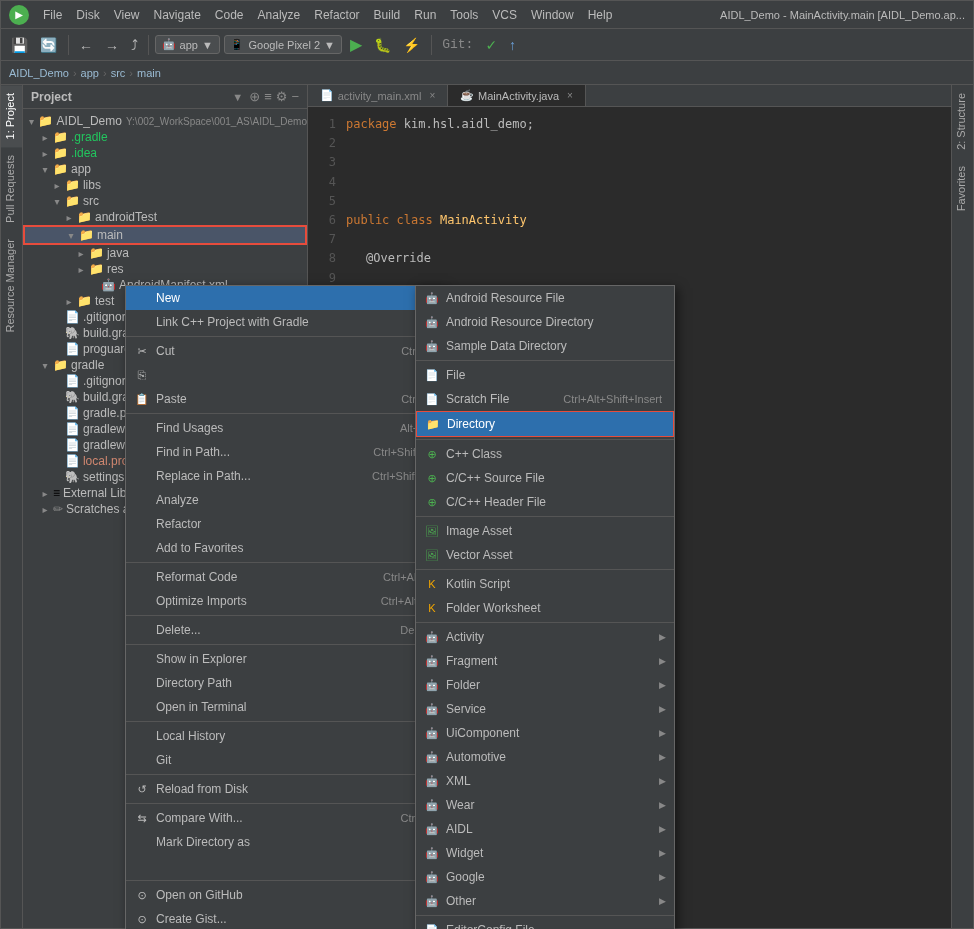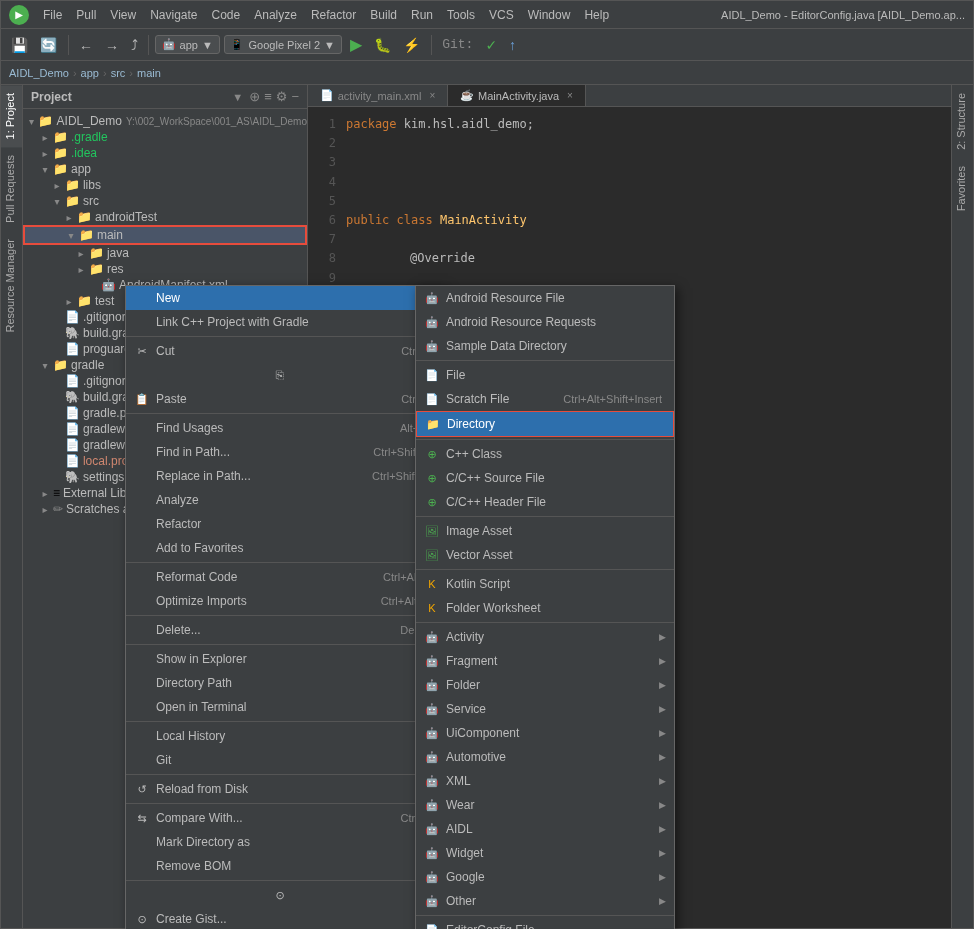--- a/index.html
+++ b/index.html
@@ -195,21 +195,20 @@
       min-width: 300px;
     }
     .ctx-item {
       display: flex;
       align-items: center;
       padding: 4px 12px 4px 8px;
       color: #bbb;
       cursor: pointer;
       font-size: 12px;
       position: relative;
-      justify-content: center;
     }
     .ctx-item.highlighted { background: #2d6fad; color: #fff; }
     .ctx-item.has-sub::after {
       content: '▶';
       position: absolute;
       right: 8px;
       font-size: 9px;
       color: #888;
     }
     .ctx-label { flex: 1; }
@@ -267,21 +266,21 @@
     .code-content {
       flex: 1;
       font-family: monospace;
       font-size: 12px;
       color: #bbb;
       line-height: 1.6;
     }
     .code-keyword { color: #cc7832; }
     .code-class { color: #ffc66d; }
     .code-comment { color: #808080; }
-    .code-annotation { color: #bbb; margin-left: 44px; }
+    .code-annotation { color: #bbb; }
 
     
     .side-tab-right {
       width: 22px;
       background: #3c3f41;
       display: flex;
       flex-direction: column;
       border-left: 1px solid #555;
     }
 
@@ -295,33 +294,33 @@
 </head>
 <body>
 
 <div class="main-window">
 
   <div class="menu-bar">
     <div class="menu-bar-icon">
       <span style="color:white;font-size:10px;">▶</span>
     </div>
     <span class="menu-item">File</span>
-    <span class="menu-item">Pull</span>
+    <span class="menu-item">Disk</span>
     <span class="menu-item">View</span>
     <span class="menu-item">Navigate</span>
     <span class="menu-item">Code</span>
     <span class="menu-item">Analyze</span>
     <span class="menu-item">Refactor</span>
     <span class="menu-item">Build</span>
     <span class="menu-item">Run</span>
     <span class="menu-item">Tools</span>
     <span class="menu-item">VCS</span>
     <span class="menu-item">Window</span>
     <span class="menu-item">Help</span>
-    <div class="title-bar-right">AIDL_Demo - EditorConfig.java [AIDL_Demo.ap...</div>
+    <div class="title-bar-right">AIDL_Demo - MainActivity.main [AIDL_Demo.ap...</div>
   </div>
 
   <div class="toolbar">
     <button class="toolbar-btn">💾</button>
     <button class="toolbar-btn">🔄</button>
     <div class="toolbar-separator"></div>
     <button class="toolbar-btn">←</button>
     <button class="toolbar-btn">→</button>
     <button class="toolbar-btn">⤴</button>
     <div class="toolbar-separator"></div>
@@ -709,41 +708,41 @@
       <span class="ctx-icon">⇆</span>
       <span class="ctx-label">Compare With...</span>
       <span class="ctx-shortcut">Ctrl+D</span>
     </div>
     <div class="ctx-item has-sub">
       <span class="ctx-icon"></span>
       <span class="ctx-label">Mark Directory as</span>
     </div>
     <div class="ctx-item">
       <span class="ctx-icon"></span>
-      <span class="ctx-label">Remove BOM</span>
     </div>
     <div class="ctx-separator"></div>
     <div class="ctx-item">
       <span class="ctx-icon">⊙</span>
+      <span class="ctx-label">Open on GitHub</span>
     </div>
     <div class="ctx-item">
       <span class="ctx-icon">⊙</span>
       <span class="ctx-label">Create Gist...</span>
     </div>
 
   </div>
 
   <div class="submenu-new">
     <div class="ctx-item">
       <span class="ctx-icon" style="color:#4CAF50;">🤖</span>
       <span class="ctx-label">Android Resource File</span>
     </div>
     <div class="ctx-item">
       <span class="ctx-icon" style="color:#4CAF50;">🤖</span>
-      <span class="ctx-label">Android Resource Requests</span>
+      <span class="ctx-label">Android Resource Directory</span>
     </div>
     <div class="ctx-item">
       <span class="ctx-icon" style="color:#4CAF50;">🤖</span>
       <span class="ctx-label">Sample Data Directory</span>
     </div>
     <div class="ctx-separator"></div>
     <div class="ctx-item">
       <span class="ctx-icon">📄</span>
       <span class="ctx-label">File</span>
     </div>

